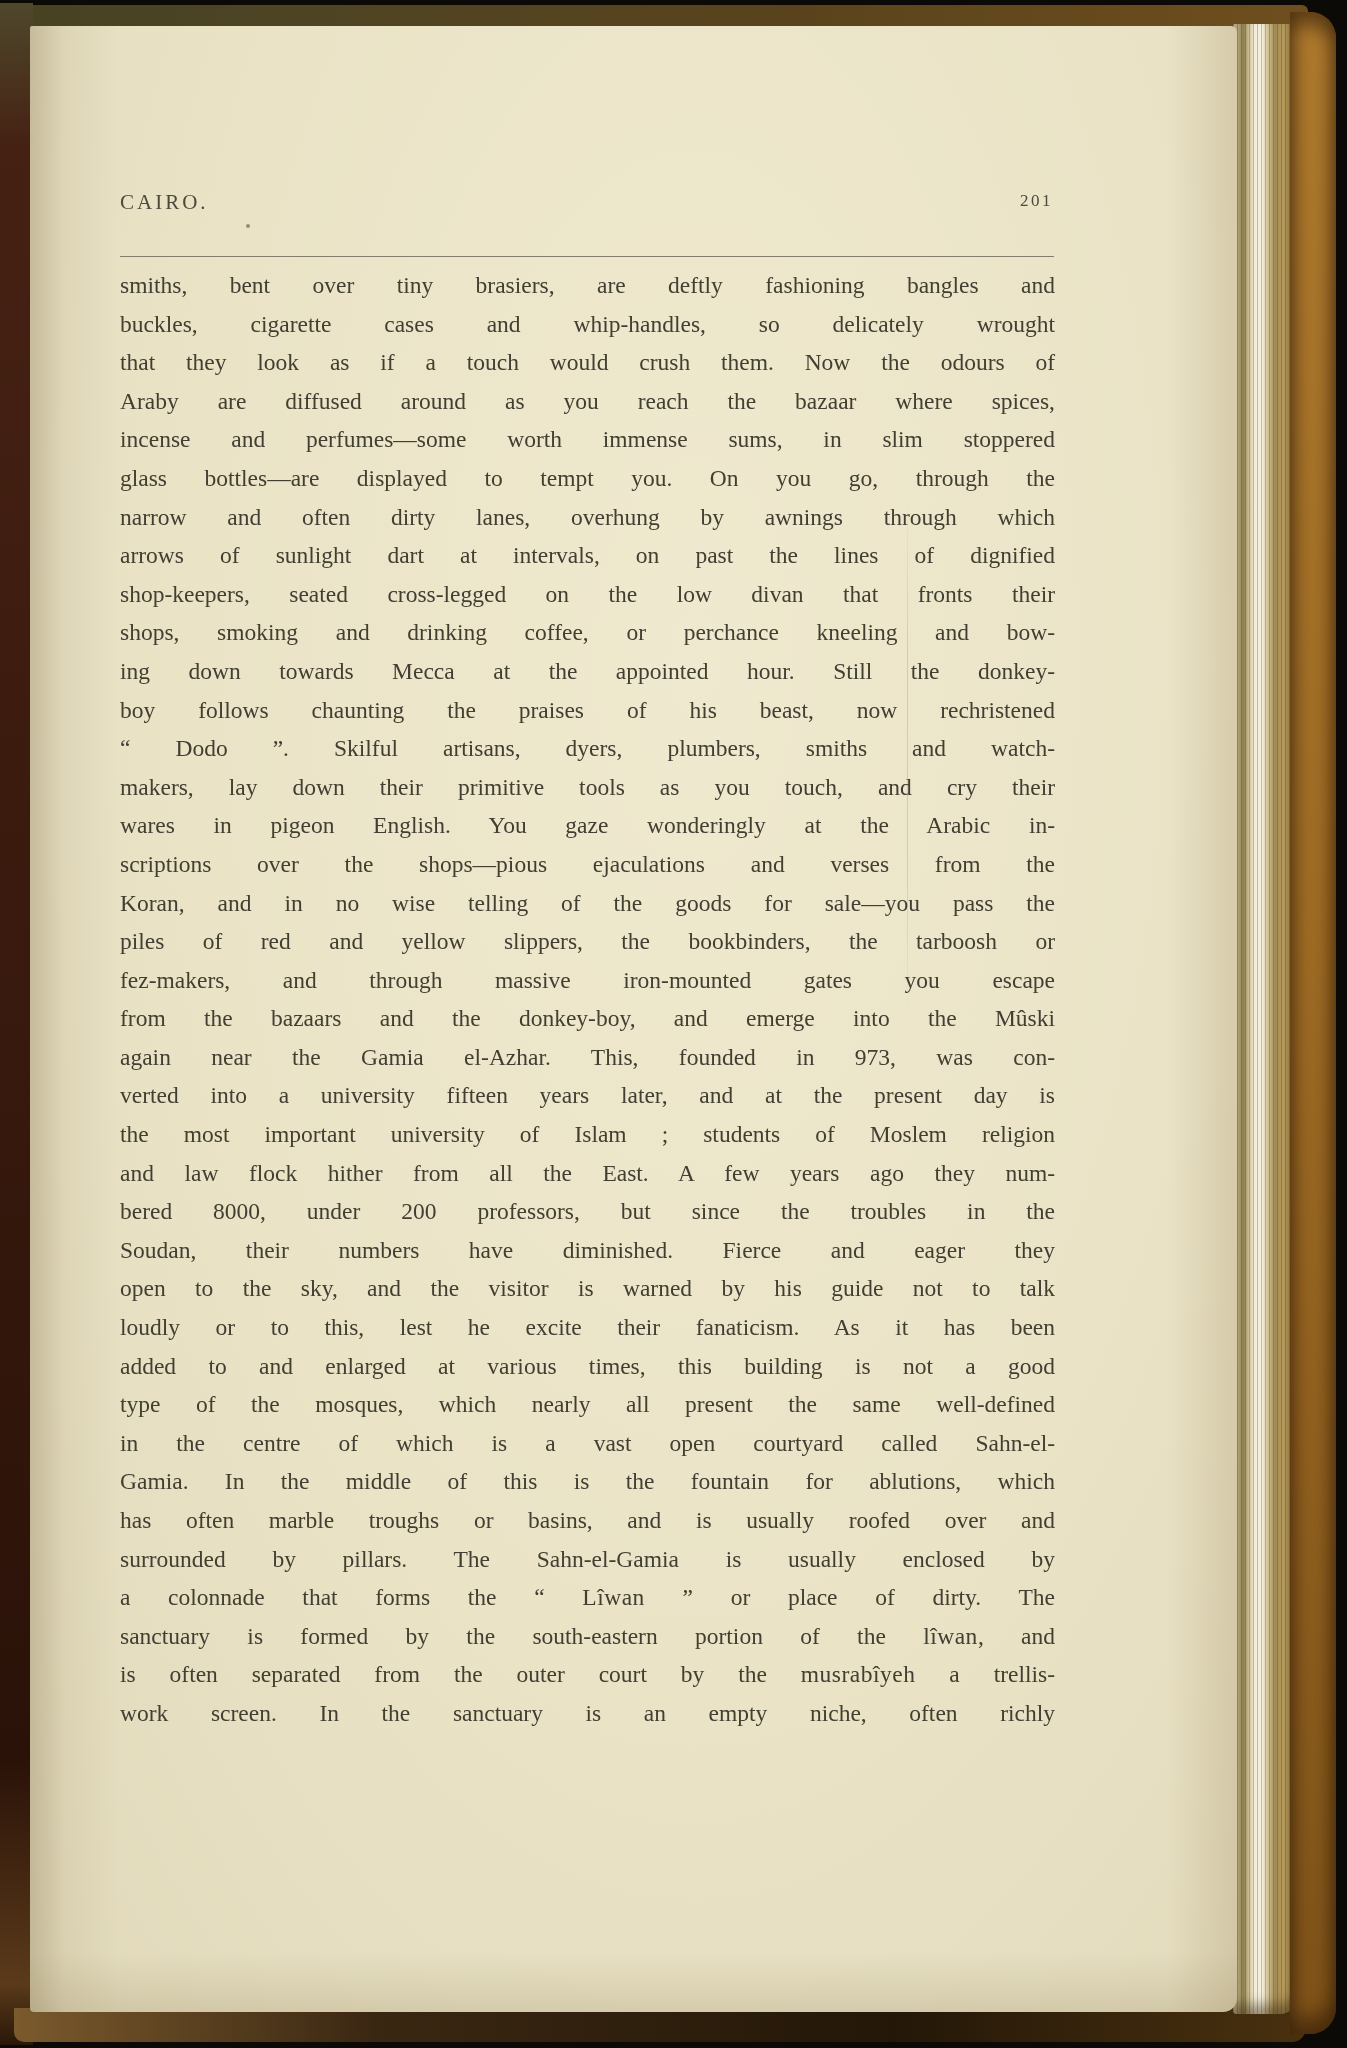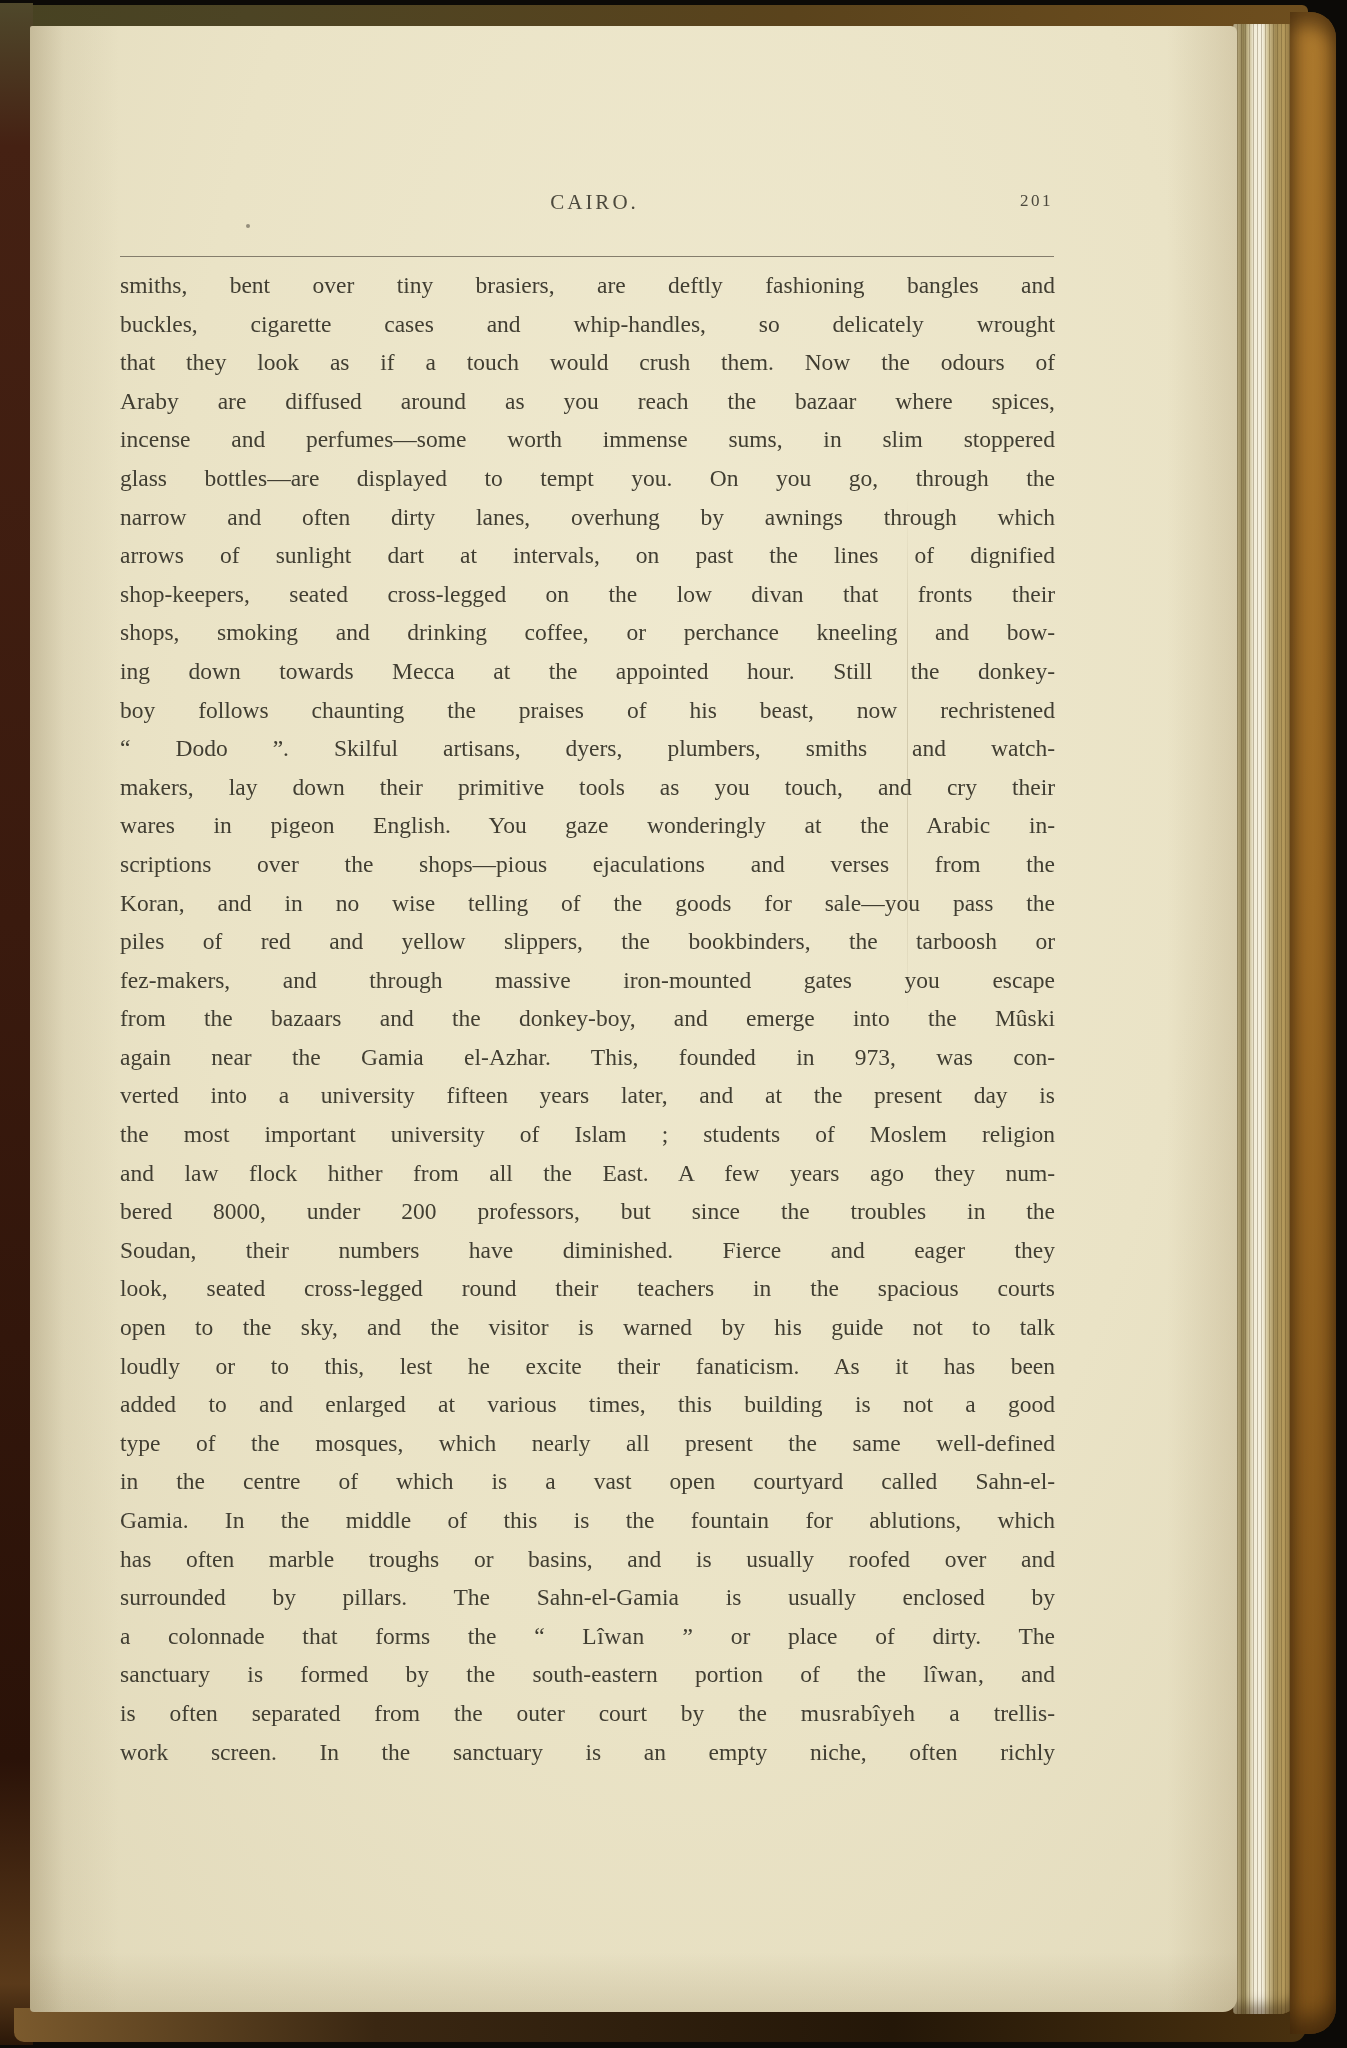--- a/index.html
+++ b/index.html
@@ -63,21 +63,21 @@
   .artifact-dot{
     position:absolute;left:216px;top:198px;width:4px;height:4px;border-radius:50%;
     background:#6f6a5b;opacity:.7;
   }
   
   .header{
     position:absolute;left:90px;top:164px;width:935px;height:34px;
     color:#4c493d;
   }
   .running-title{
-    position:absolute;left:14px;right:0;text-align:center;
+    position:absolute;left:0;right:0;text-align:left;
     font-size:21px;letter-spacing:3px;
   }
   .page-number{
     position:absolute;right:2px;top:1px;
     font-size:17px;letter-spacing:2.5px;
     font-variant-numeric:oldstyle-nums;
   }
   .rule{
     position:absolute;left:90px;top:230px;width:934px;height:1px;
     background:#847d6c;
@@ -140,21 +140,20 @@
         <div class="tline"><span>Koran, and in no wise telling of the goods for sale—you pass the</span></div>
         <div class="tline"><span>piles of red and yellow slippers, the bookbinders, the tarboosh or</span></div>
         <div class="tline"><span>fez-makers, and through massive iron-mounted gates you escape</span></div>
         <div class="tline"><span>from the bazaars and the donkey-boy, and emerge into the Mûski</span></div>
         <div class="tline"><span>again near the Gamia el-Azhar.  This, founded in 973, was con-</span></div>
         <div class="tline"><span>verted into a university fifteen years later, and at the present day is</span></div>
         <div class="tline"><span>the most important university of Islam ; students of Moslem religion</span></div>
         <div class="tline"><span>and law flock hither from all the East.  A few years ago they num-</span></div>
         <div class="tline"><span>bered 8000, under 200 professors, but since the troubles in the</span></div>
         <div class="tline"><span>Soudan, their numbers have diminished.  Fierce and eager they</span></div>
-        <div class="tline"><span>look, seated cross-legged round their teachers in the spacious courts</span></div>
         <div class="tline"><span>open to the sky, and the visitor is warned by his guide not to talk</span></div>
         <div class="tline"><span>loudly or to this, lest he excite their fanaticism.  As it has been</span></div>
         <div class="tline"><span>added to and enlarged at various times, this building is not a good</span></div>
         <div class="tline"><span>type of the mosques, which nearly all present the same well-defined</span></div>
         <div class="tline"><span>in the centre of which is a vast open courtyard called Sahn-el-</span></div>
         <div class="tline"><span>Gamia.  In the middle of this is the fountain for ablutions, which</span></div>
         <div class="tline"><span>has often marble troughs or basins, and is usually roofed over and</span></div>
         <div class="tline"><span>surrounded by pillars.  The Sahn-el-Gamia is usually enclosed by</span></div>
         <div class="tline"><span>a colonnade that forms the “ </span><span class="it">Lîwan</span><span> ” or place of dirty.  The</span></div>
         <div class="tline"><span>sanctuary is formed by the south-eastern portion of the </span><span class="it">lîwan</span><span>, and</span></div>

